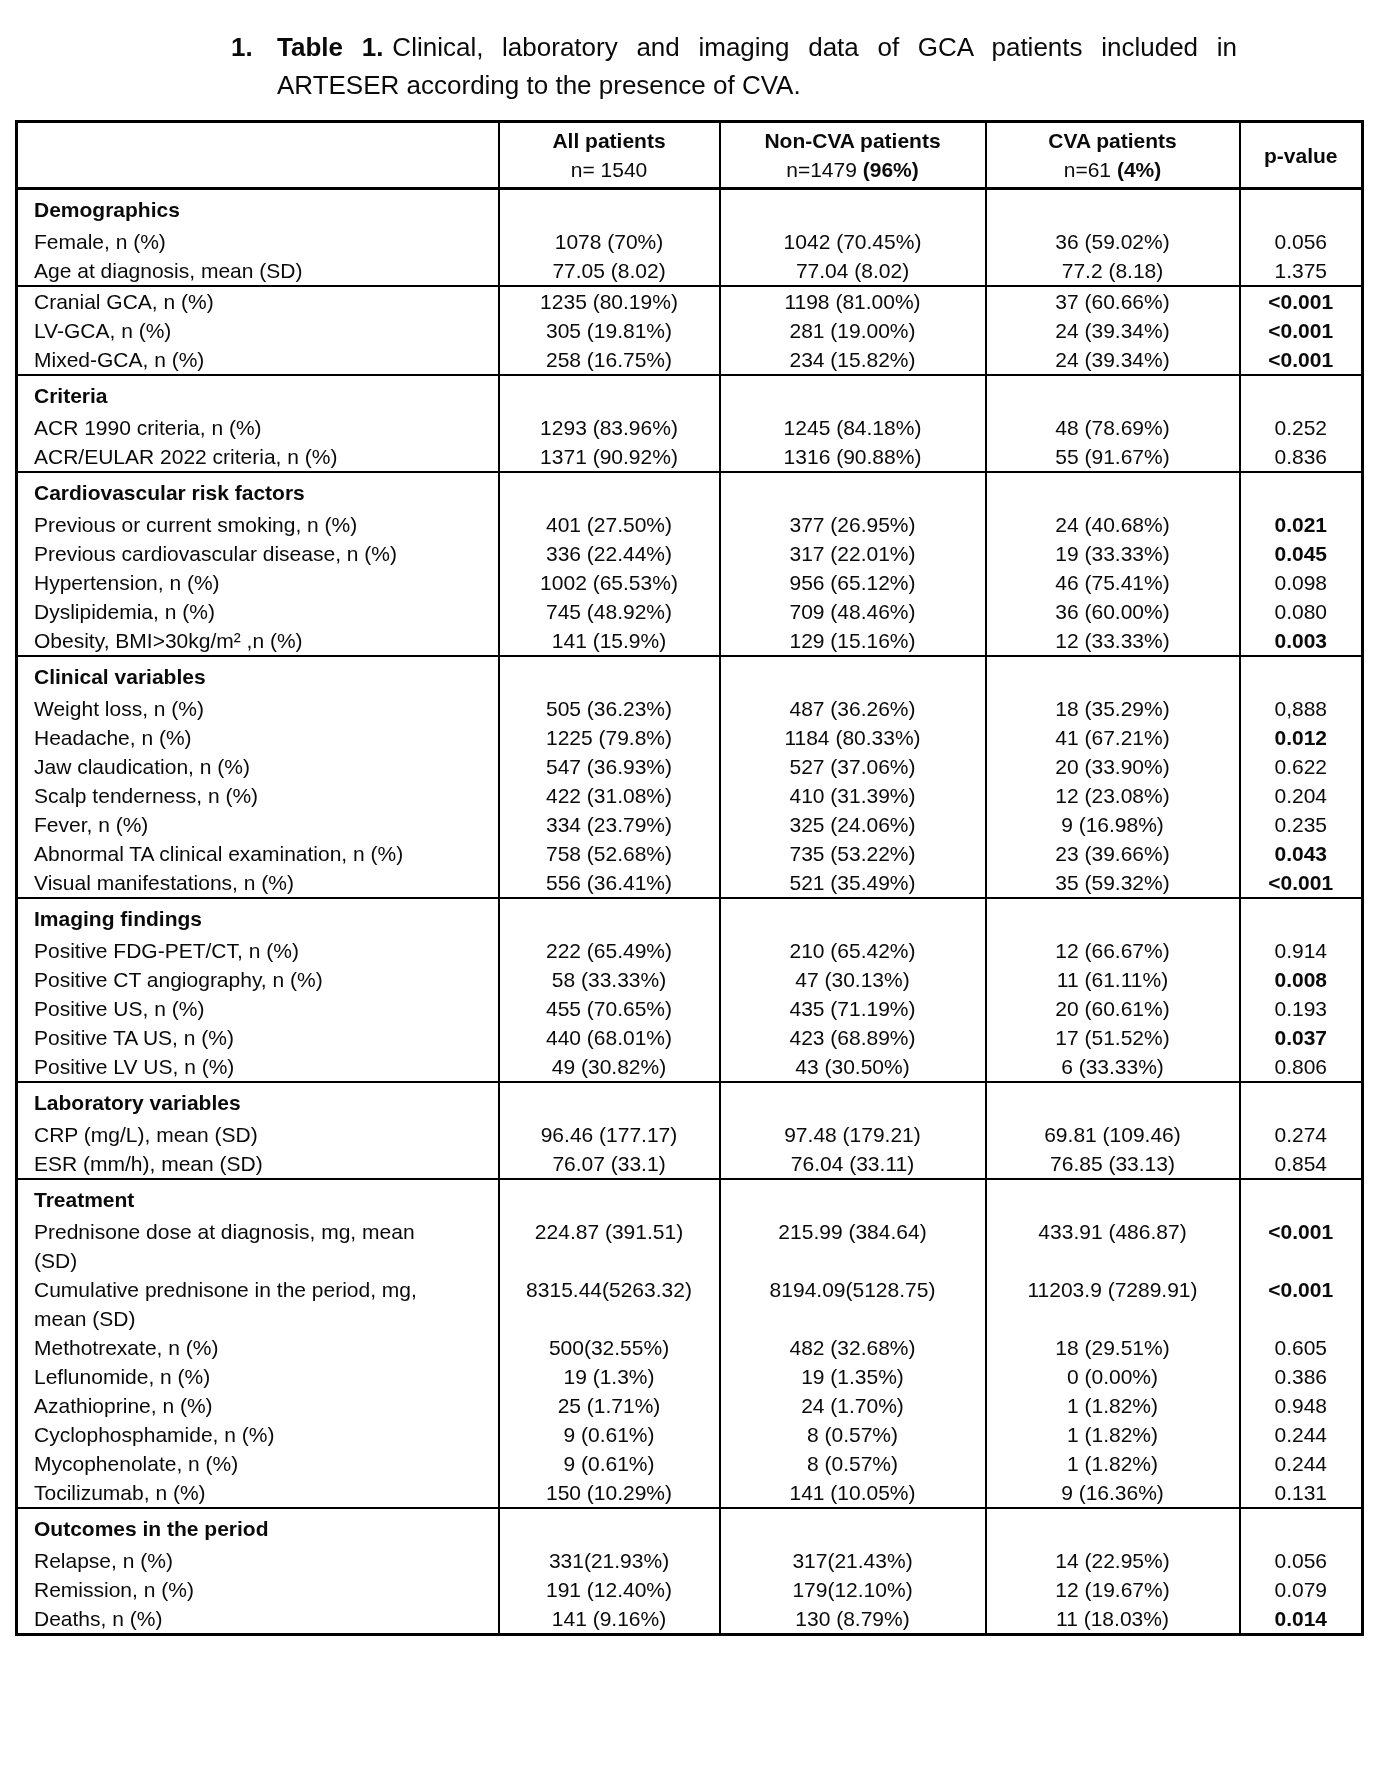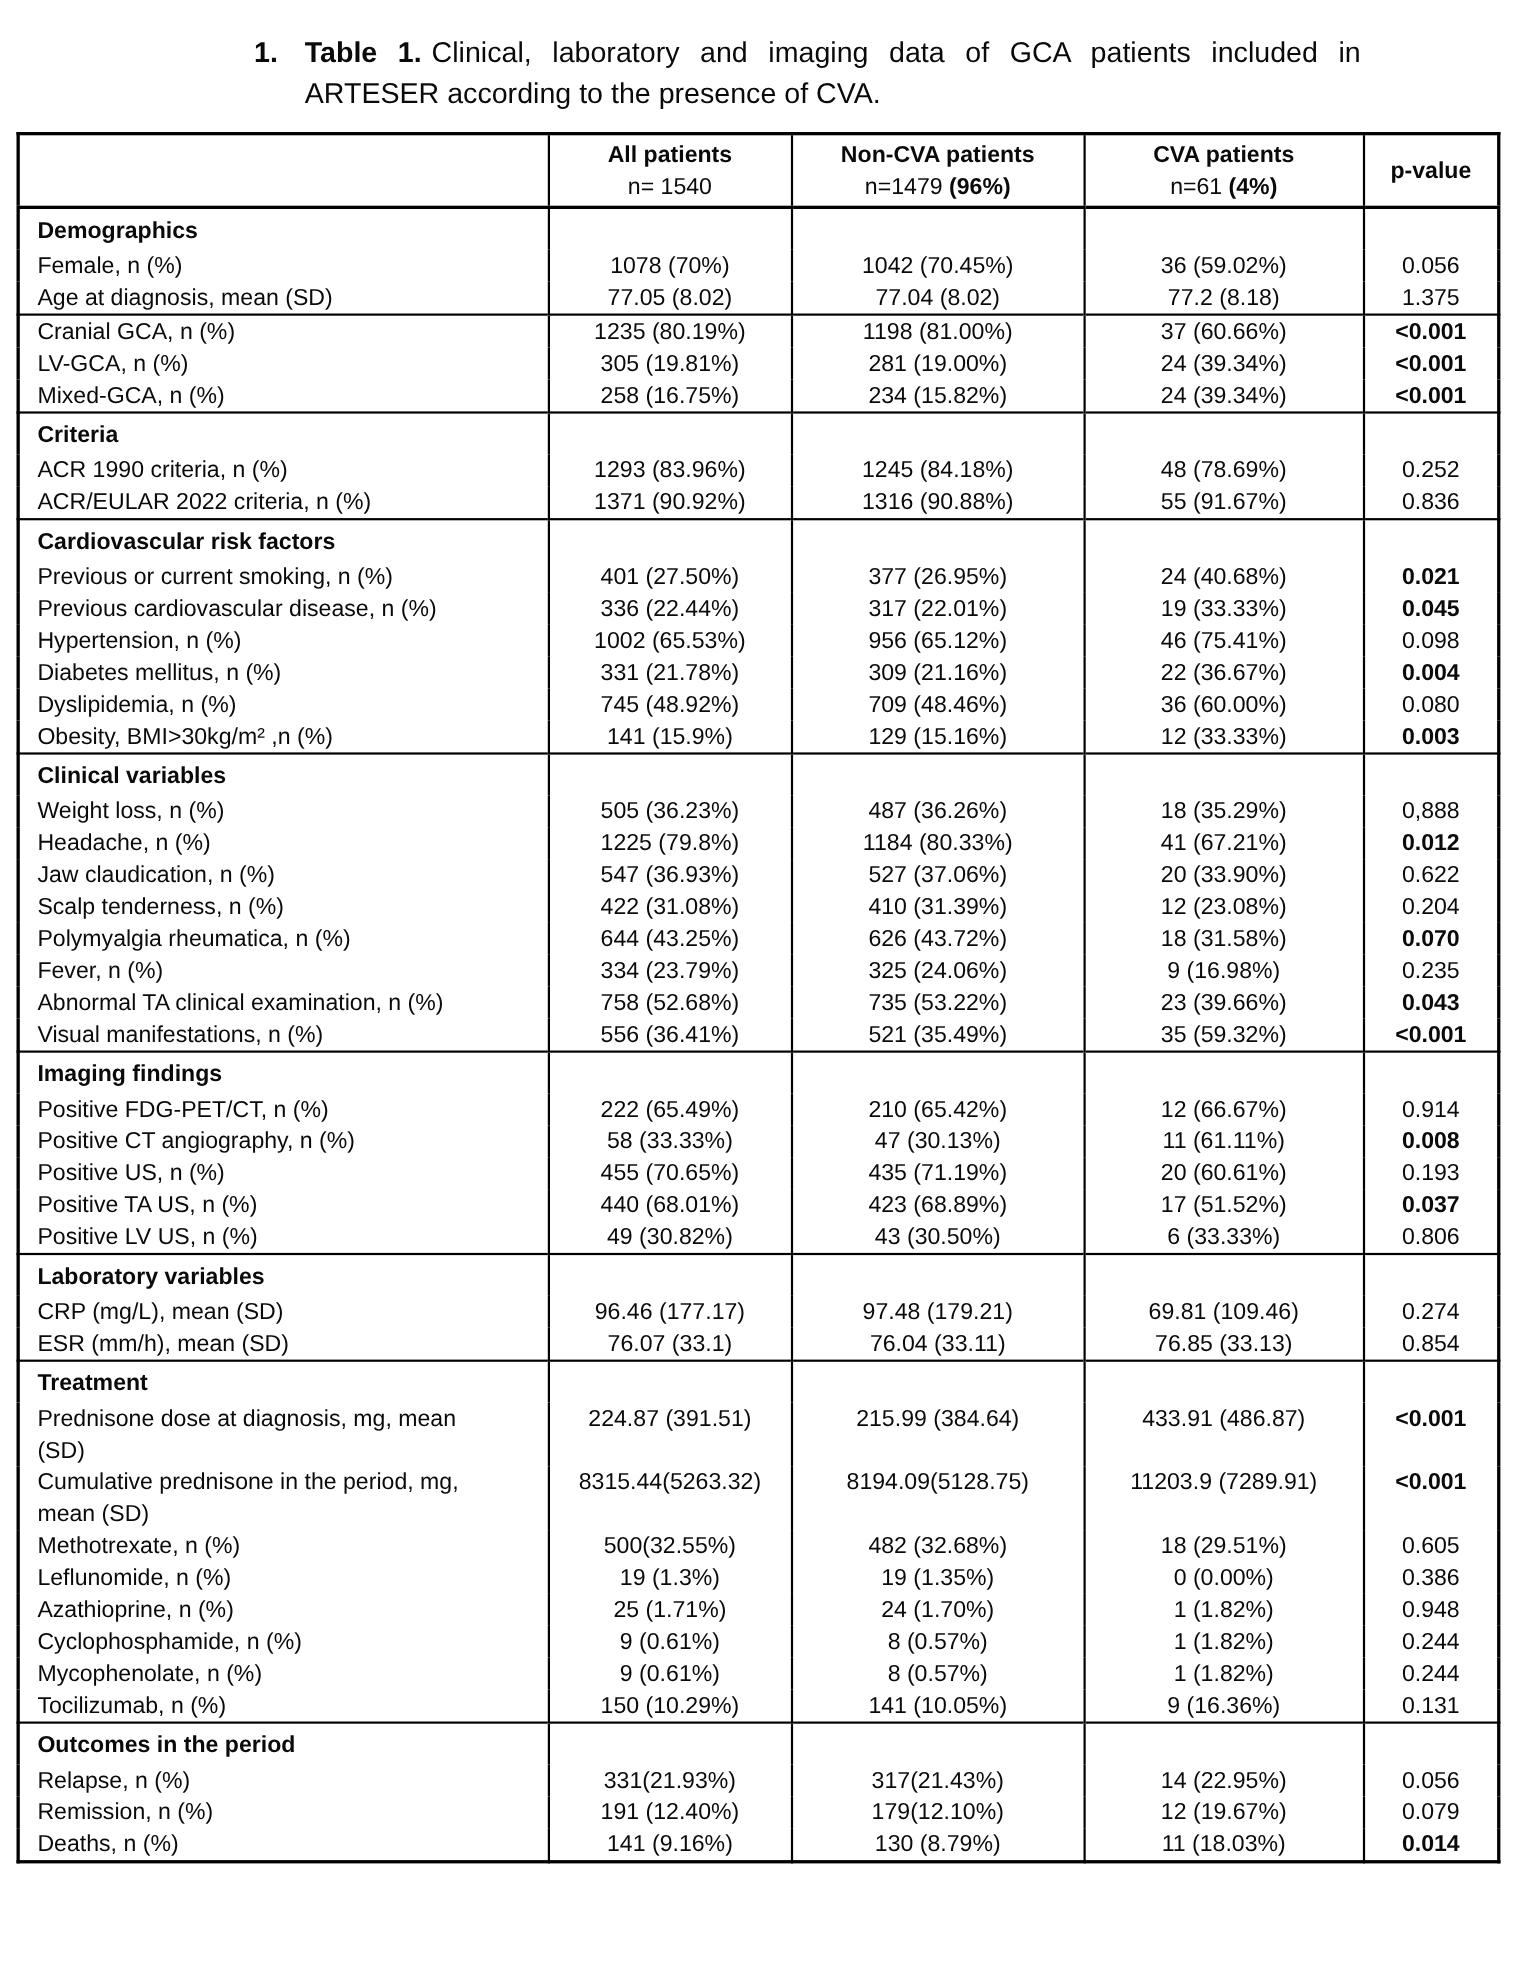--- a/index.html
+++ b/index.html
@@ -204,27 +204,20 @@
           <td class="p b">0.045</td>
         </tr>
         <tr>
           <td class="label">Hypertension, n (%)</td>
           <td class="val">1002 (65.53%)</td>
           <td class="val">956 (65.12%)</td>
           <td class="val">46 (75.41%)</td>
           <td class="p">0.098</td>
         </tr>
         <tr>
-          <td class="label">Diabetes mellitus, n (%)</td>
-          <td class="val">331 (21.78%)</td>
-          <td class="val">309 (21.16%)</td>
-          <td class="val">22 (36.67%)</td>
-          <td class="p b">0.004</td>
-        </tr>
-        <tr>
           <td class="label">Dyslipidemia, n (%)</td>
           <td class="val">745 (48.92%)</td>
           <td class="val">709 (48.46%)</td>
           <td class="val">36 (60.00%)</td>
           <td class="p">0.080</td>
         </tr>
         <tr>
           <td class="label">Obesity, BMI&gt;30kg/m² ,n (%)</td>
           <td class="val">141 (15.9%)</td>
           <td class="val">129 (15.16%)</td>
@@ -260,27 +253,20 @@
           <td class="p">0.622</td>
         </tr>
         <tr>
           <td class="label">Scalp tenderness, n (%)</td>
           <td class="val">422 (31.08%)</td>
           <td class="val">410 (31.39%)</td>
           <td class="val">12 (23.08%)</td>
           <td class="p">0.204</td>
         </tr>
         <tr>
-          <td class="label">Polymyalgia rheumatica, n (%)</td>
-          <td class="val">644 (43.25%)</td>
-          <td class="val">626 (43.72%)</td>
-          <td class="val">18 (31.58%)</td>
-          <td class="p b">0.070</td>
-        </tr>
-        <tr>
           <td class="label">Fever, n (%)</td>
           <td class="val">334 (23.79%)</td>
           <td class="val">325 (24.06%)</td>
           <td class="val">9 (16.98%)</td>
           <td class="p">0.235</td>
         </tr>
         <tr>
           <td class="label">Abnormal TA clinical examination, n (%)</td>
           <td class="val">758 (52.68%)</td>
           <td class="val">735 (53.22%)</td>

